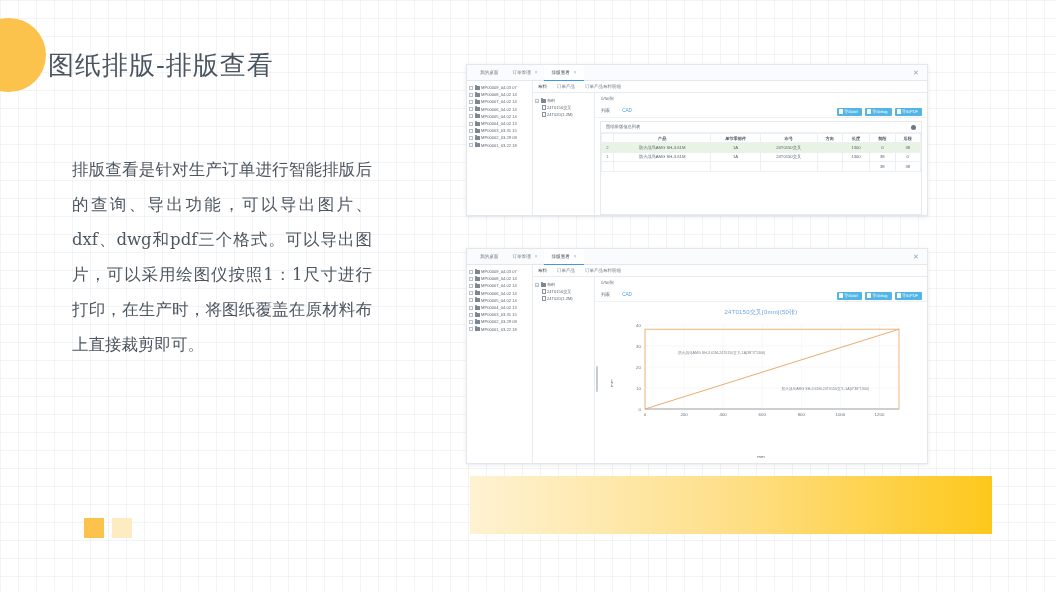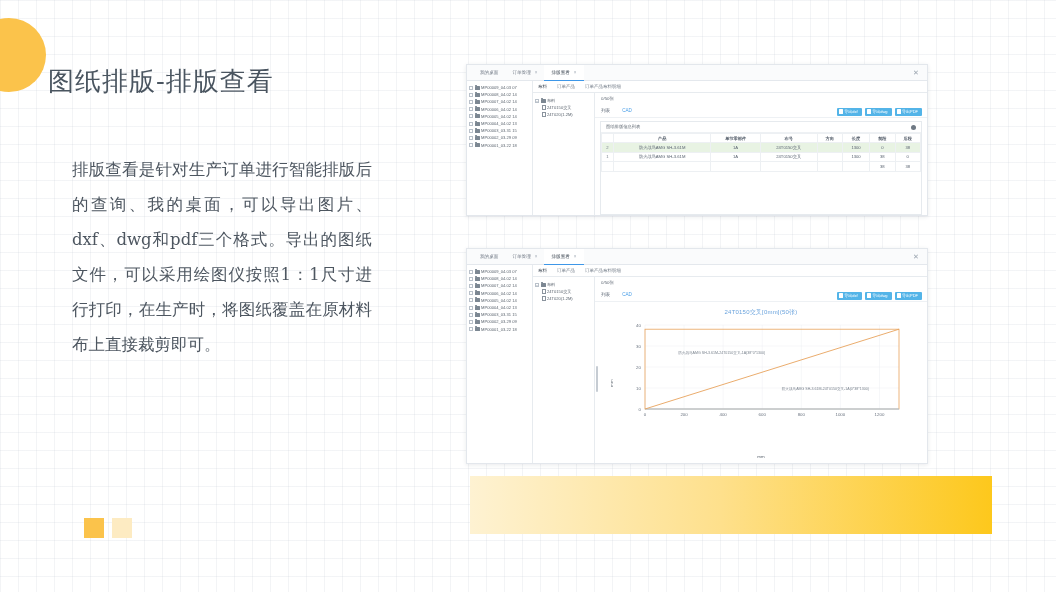--- a/index.html
+++ b/index.html
@@ -21,21 +21,21 @@
   }
   .deco-sq-a{ position:absolute; left:84px; top:518px; width:20px; height:20px; background:#FBC34B; }
   .deco-sq-b{ position:absolute; left:112px; top:518px; width:20px; height:20px; background:#FDEBC2; }
   .deco-banner{
     position:absolute; left:470px; top:476px; width:522px; height:58px;
     background:linear-gradient(to right,#FEF2D2 0%, #FEE08C 48%, #FDC81C 100%);
   }
 
   
   .title{
-    position:absolute; left:48px; top:64px;
+    position:absolute; left:48px; top:48px;
     font-family:"DejaVu Serif","Liberation Serif", serif;
     font-size:26px; color:#4a5560; letter-spacing:1px; white-space:nowrap;
   }
   .body-copy{
     position:absolute; left:72px; top:152px; width:300px;
     font-family:"DejaVu Serif","Liberation Serif", serif;
     font-size:16.5px; line-height:35px; color:#4d5660; text-align:justify;
   }
 
   
@@ -180,21 +180,21 @@
 </style>
 </head>
 <body>
 
 <div class="deco-circle"></div>
 <div class="deco-sq-a"></div>
 <div class="deco-sq-b"></div>
 <div class="deco-banner"></div>
 
 <div class="title">图纸排版-排版查看</div>
-<div class="body-copy">排版查看是针对生产订单进行智能排版后的查询、我的桌面，可以导出图片、dxf、dwg和pdf三个格式。导出的图纸文件，可以采用绘图仪按照1：1尺寸进行打印，在生产时，将图纸覆盖在原材料布上直接裁剪即可。</div>
+<div class="body-copy">排版查看是针对生产订单进行智能排版后的查询、导出功能，可以导出图片、dxf、dwg和pdf三个格式。可以导出图片，可以采用绘图仪按照1：1尺寸进行打印，在生产时，将图纸覆盖在原材料布上直接裁剪即可。</div>
 
 <div class="shot" id="shot-top">
   <div class="tabbar">
     <div class="tab"><span>我的桌面</span></div>
     <div class="tab"><span>订单管理</span><span class="x">×</span></div>
     <div class="tab active"><span>排版查看</span><span class="x">×</span></div>
     <div class="win-close">✕</div>
   </div>
 
   <div class="shot-body">

